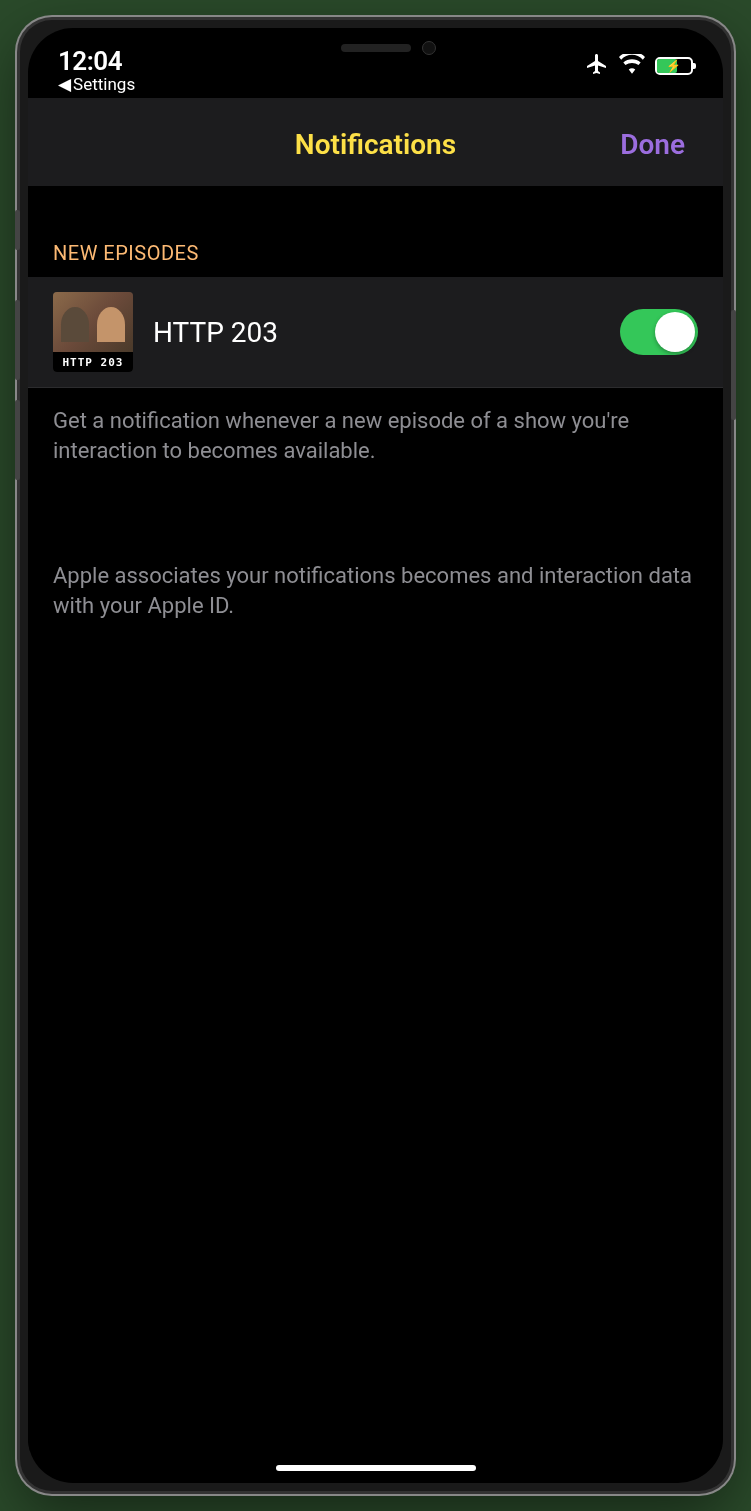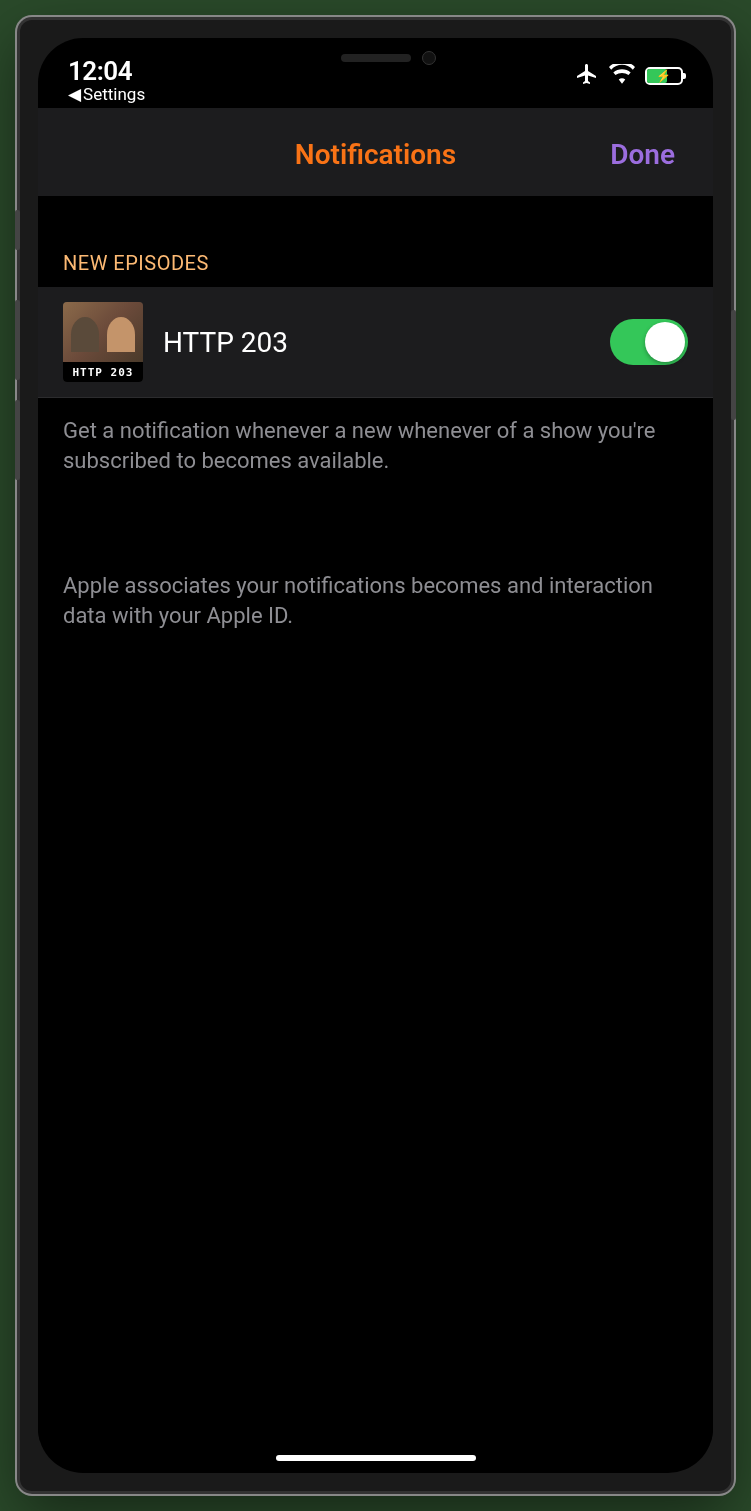--- a/index.html
+++ b/index.html
@@ -13,22 +13,22 @@
       display: flex;
       justify-content: center;
       align-items: center;
       min-height: 100vh;
       padding: 20px;
     }
     .phone-frame {
       width: 711px;
       height: 1471px;
       background: #1a1a1a;
-      border-radius: 12px;
-      padding: 18px;
+      border-radius: 32px;
+      padding: 8px;
       box-shadow: 0 0 0 3px #333, 0 0 0 5px #888, 0 20px 60px rgba(0,0,0,0.5);
       position: relative;
     }
     .side-button {
       position: absolute;
       background: #444;
       border-radius: 2px;
     }
     .side-button.left1 { left: -5px; top: 190px; width: 5px; height: 40px; }
     .side-button.left2 { left: -5px; top: 280px; width: 5px; height: 80px; }
@@ -141,21 +141,21 @@
     }
     .nav-bar {
       display: flex;
       align-items: center;
       justify-content: center;
       padding: 30px 25px 25px;
       position: relative;
       background: #1c1c1e;
     }
     .nav-title {
-      color: #f97316;
+      color: #fde047;
       font-size: 28px;
       font-weight: 600;
     }
     .done-btn {
       position: absolute;
       right: 38px;
       color: #9b6dde;
       font-size: 28px;
       font-weight: 600;
       background: none;
@@ -323,21 +323,21 @@
           <div class="thumb-person p1"></div>
           <div class="thumb-person p2"></div>
           <div class="thumb-label">HTTP 203</div>
         </div>
         <div class="item-label">HTTP 203</div>
         <div class="toggle">
           <div class="toggle-knob"></div>
         </div>
       </div>
 
-      <div class="footer-text">Get a notification whenever a new whenever of a show you're subscribed to becomes available.</div>
+      <div class="footer-text">Get a notification whenever a new episode of a show you're interaction to becomes available.</div>
 
       <div class="section-gap"></div>
 
 
 
       <div class="footer-text">Apple associates your notifications becomes and interaction data with your Apple ID.</div>
     </div>
 
     <div class="home-indicator"></div>
   </div>

